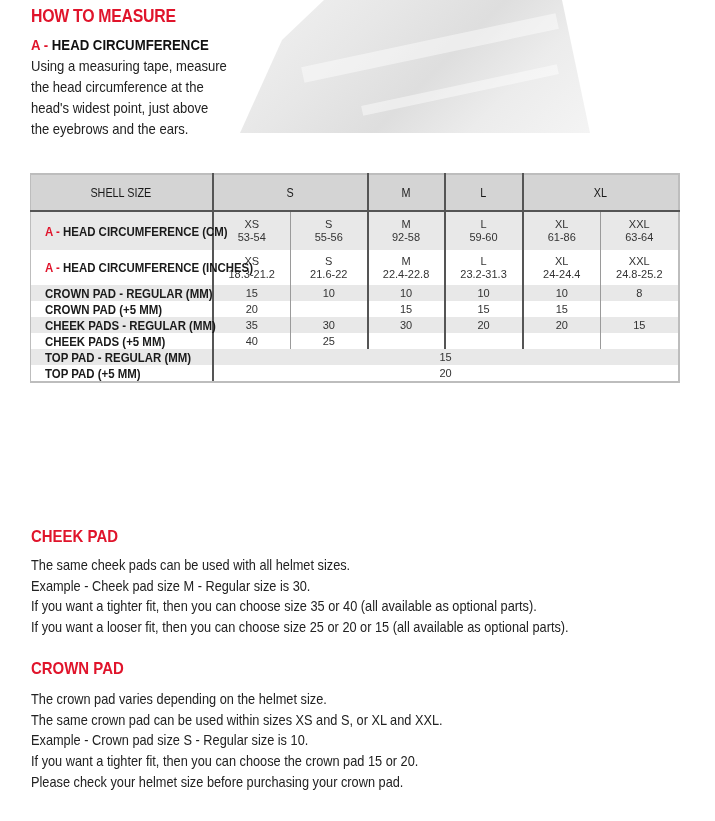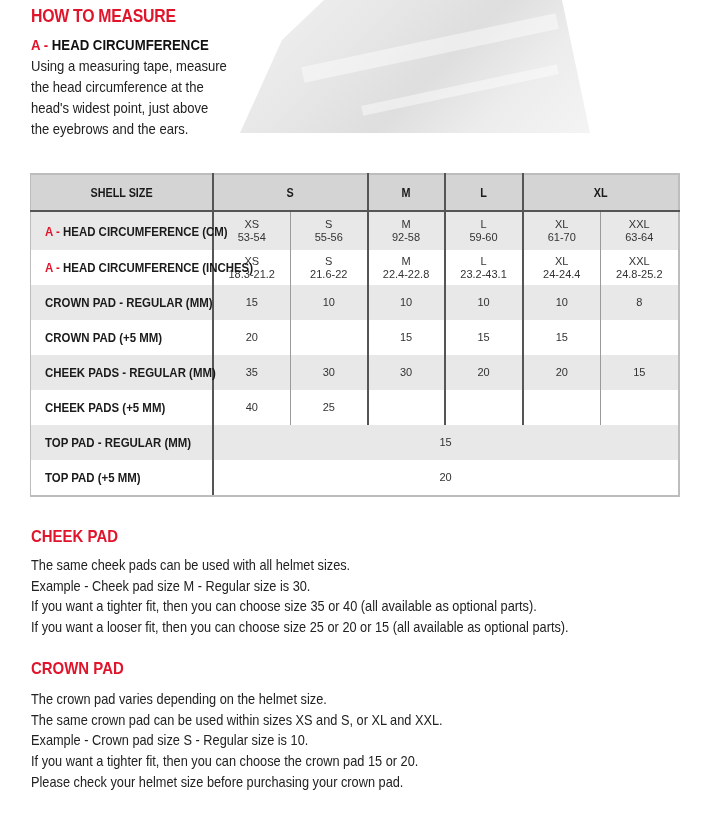--- a/index.html
+++ b/index.html
@@ -14,39 +14,39 @@
   .a-title { position: absolute; left: 31px; top: 36px; font-size: 15px; font-weight: bold; color: #111;
              transform: scaleX(0.88); transform-origin: left; white-space: nowrap; }
   .a-title .red { color: #e0142b; }
   .a-desc { position: absolute; left: 31px; top: 56px; width: 230px; font-size: 14.5px; line-height: 21px; color: #222;
             transform: scaleX(0.9); transform-origin: left; }
   .a-desc div { white-space: nowrap; }
 
   table.sizes { position: absolute; left: 30px; top: 173px; width: 648px; border-collapse: collapse;
                 font-size: 10.5px; table-layout: fixed; }
   table.sizes td, table.sizes th { text-align: center; vertical-align: middle; padding: 0; }
-  table.sizes th { background: #d4d4d4; height: 35px; font-weight: bold; font-size: 12px; color: #1a1a1a;
+  table.sizes th { background: #d4d4d4; height: 35px; font-weight: normal; font-size: 12px; color: #1a1a1a;
                    border-top: 2px solid #bdbdbd; border-bottom: 2px solid #555; }
   table.sizes th.first { border-left: 1px solid #bdbdbd; }
   table.sizes th.last { border-right: 2px solid #bdbdbd; }
   .hdr-inner { display: inline-block; transform: scaleX(0.9); }
   table.sizes td.label { text-align: left; padding-left: 14px; font-weight: bold; font-size: 13px; color: #1a1a1a;
                          border-left: 1px solid #bdbdbd; border-right: 2px solid #555; white-space: nowrap; }
   table.sizes td.label span.lab { display: inline-block; transform: scaleX(0.88); transform-origin: left; }
   table.sizes td.label .red { color: #e0142b; }
   tr.shade td { background: #e8e8e8; }
   tr.plain td { background: #ffffff; }
   td.v { color: #333; line-height: 13px; font-size: 11px; }
   td.b-thick { border-right: 2px solid #555; }
   td.b-thin { border-right: 1px solid #9a9a9a; }
   td.b-last { border-right: 2px solid #bdbdbd; }
   tr.last-row td { border-bottom: 2px solid #bdbdbd; }
   tr.r-cm td { height: 38px; }
   tr.r-in td { height: 35px; }
-  tr.r-std td { height: 35px; }
+  tr.r-std td { height: 16px; }
 
   .section-title { position: absolute; left: 31px; color: #e0142b; font-weight: bold; font-size: 17px;
                    transform: scaleX(0.88); transform-origin: left; white-space: nowrap; }
   .section-body { position: absolute; left: 31px; font-size: 14.5px; line-height: 20.7px; color: #222;
                   transform: scaleX(0.88); transform-origin: left; white-space: nowrap; }
 </style>
 </head>
 <body>
 
 <div class="hero-bg">
@@ -98,21 +98,21 @@
     <td class="v b-thick">
           <div>M</div>
           <div>92-58</div>
         </td>
     <td class="v b-thick">
           <div>L</div>
           <div>59-60</div>
         </td>
     <td class="v b-thin">
           <div>XL</div>
-          <div>61-70</div>
+          <div>61-86</div>
         </td>
     <td class="v b-last">
           <div>XXL</div>
           <div>63-64</div>
         </td>
   </tr>
 
   <tr class="plain r-in">
     <td class="label"><span class="lab"><span class="red">A -</span> <span>HEAD CIRCUMFERENCE (INCHES)</span></span></td>
     <td class="v b-thin">
@@ -122,21 +122,21 @@
     <td class="v b-thick">
           <div>S</div>
           <div>21.6-22</div>
         </td>
     <td class="v b-thick">
           <div>M</div>
           <div>22.4-22.8</div>
         </td>
     <td class="v b-thick">
           <div>L</div>
-          <div>23.2-43.1</div>
+          <div>23.2-31.3</div>
         </td>
     <td class="v b-thin">
           <div>XL</div>
           <div>24-24.4</div>
         </td>
     <td class="v b-last">
           <div>XXL</div>
           <div>24.8-25.2</div>
         </td>
   </tr>

